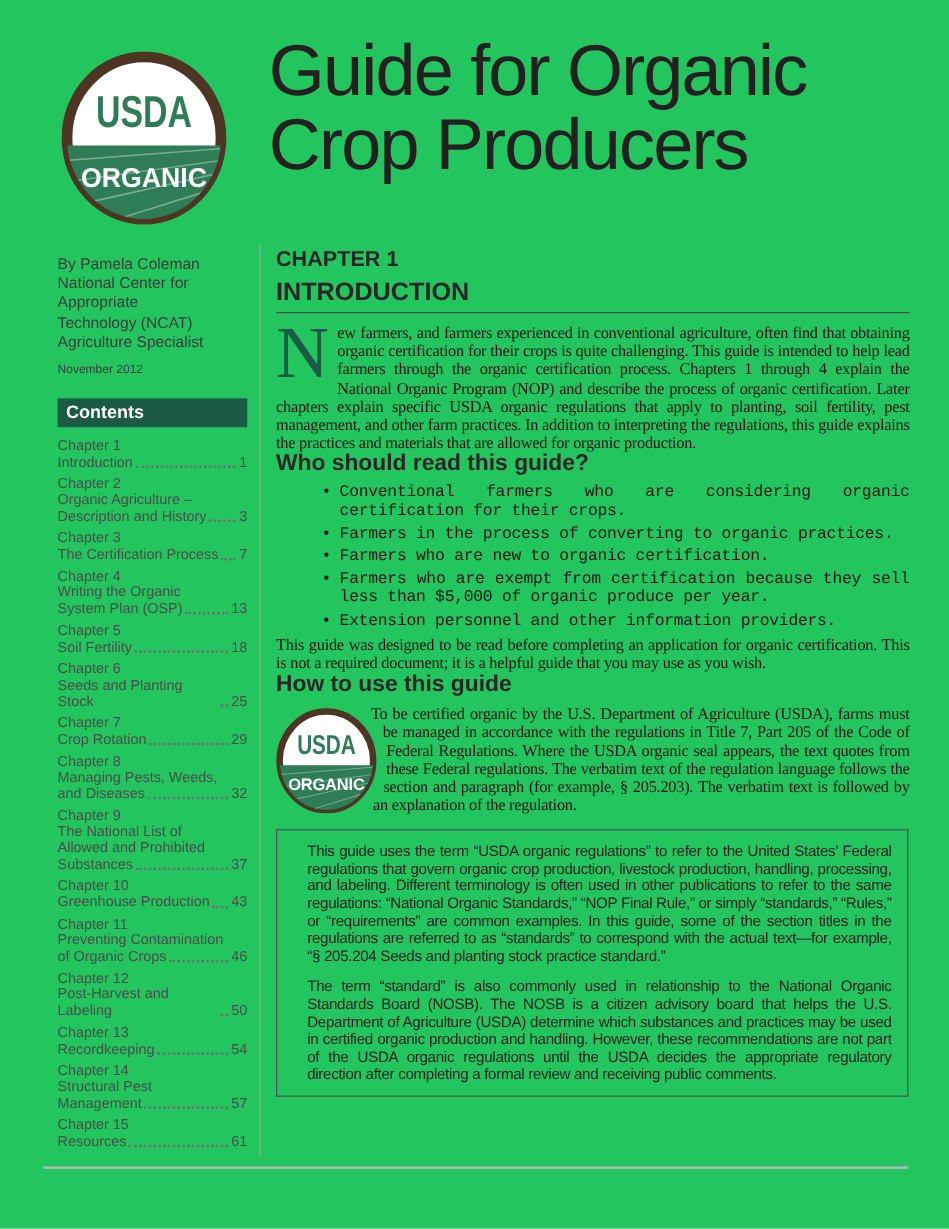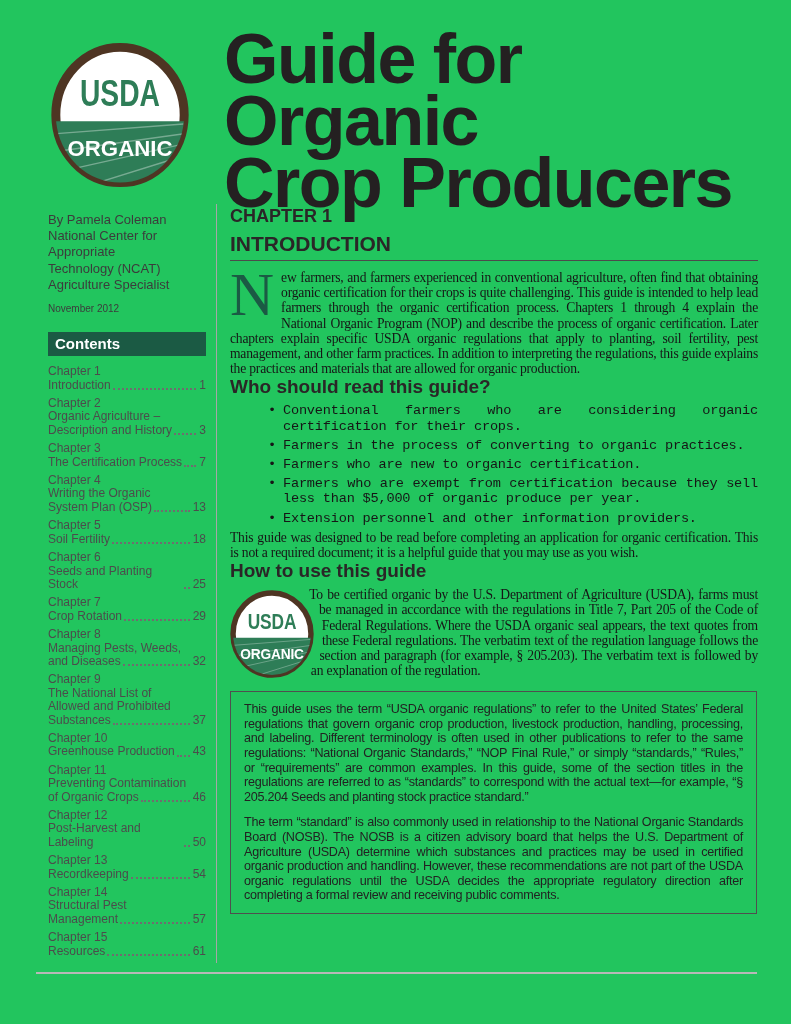--- a/index.html
+++ b/index.html
@@ -7,21 +7,21 @@
   .page {
     position:relative; width:791px; height:1024px; overflow:hidden;
     background:#22c55e; font-family:"Liberation Sans", sans-serif; color:#1c1c1c;
   }
 
   
   .header { position:relative; height:204px; }
   .seal-large { position:absolute; left:51px; top:42px; }
   .page-title {
     position:absolute; left:224px; top:28px; width:560px;
-    font-weight:bold; font-size:70px; line-height:62px; letter-spacing:-1.5px;
+    font-weight:normal; font-size:60px; line-height:62px; letter-spacing:-1.5px;
     color:#242021;
   }
 
   
   .columns { display:flex; align-items:stretch; }
   .sidebar { width:158px; margin-left:48px; padding-top:8px; color:#3c3c3c; }
   .divider-v { width:1px; margin-left:10px; background:#a6a6a6; }
   .main { width:541px; padding-left:13px; padding-top:2px; }
 
   
@@ -58,21 +58,21 @@
   .bullets { list-style:none; margin-top:2px;font-family:Liberation Mono, monospace; }
   .bullets li { position:relative; padding-left:53px; margin-bottom:4px; }
   .bullets li::before { content:"\2022"; position:absolute; left:38px; top:0; }
 
   .who-footer { margin-top:4px; }
 
   .how-par { margin-top:3px; min-height:92px; }
   .seal-small { float:left; margin:3px 10px 2px 0; shape-outside:circle(48%); }
 
   .info-box { margin-top:12px; margin-bottom:2px; border:1.4px solid #4f4f4f;
-              padding:10px 13px 10px 13px; width:527px; }
+              padding:10px 13px 10px 25px; width:527px; }
   .info-box p { font-size:12.6px; line-height:14.6px; letter-spacing:-0.25px;
                 text-align:justify; color:#222222; }
   .info-box p + p { margin-top:11px; }
 
   
   .footer-rule { margin:9px 0 0 36px; width:721px; height:2px; background:#b8b8b8; }
 </style>
 </head>
 <body>
 

